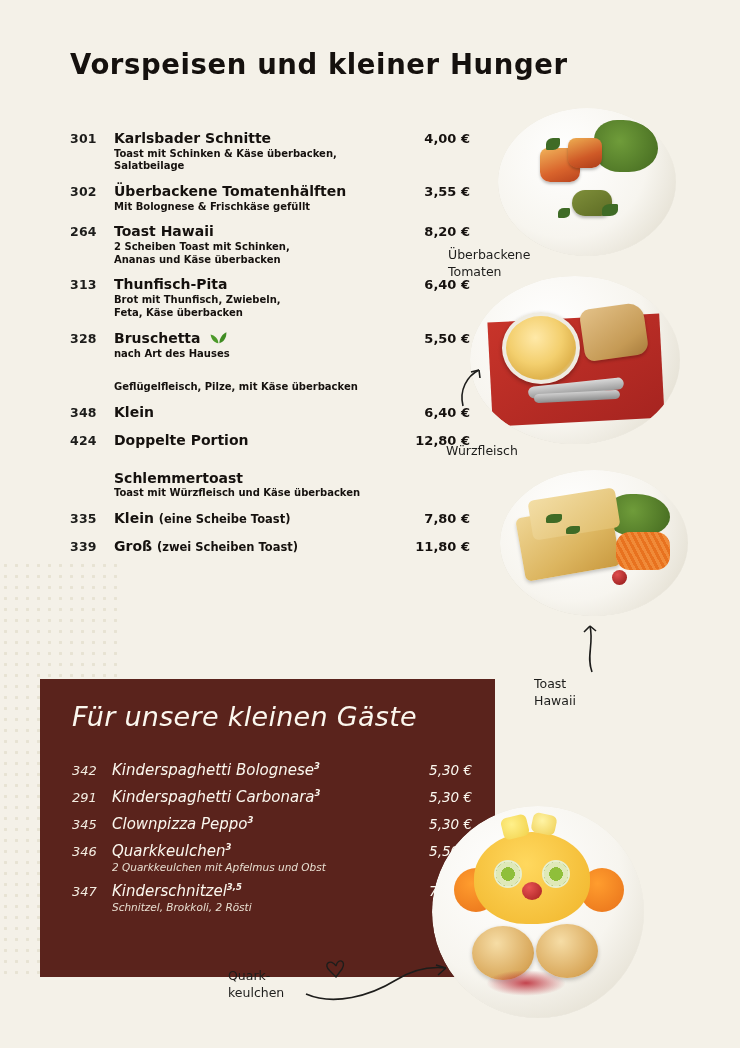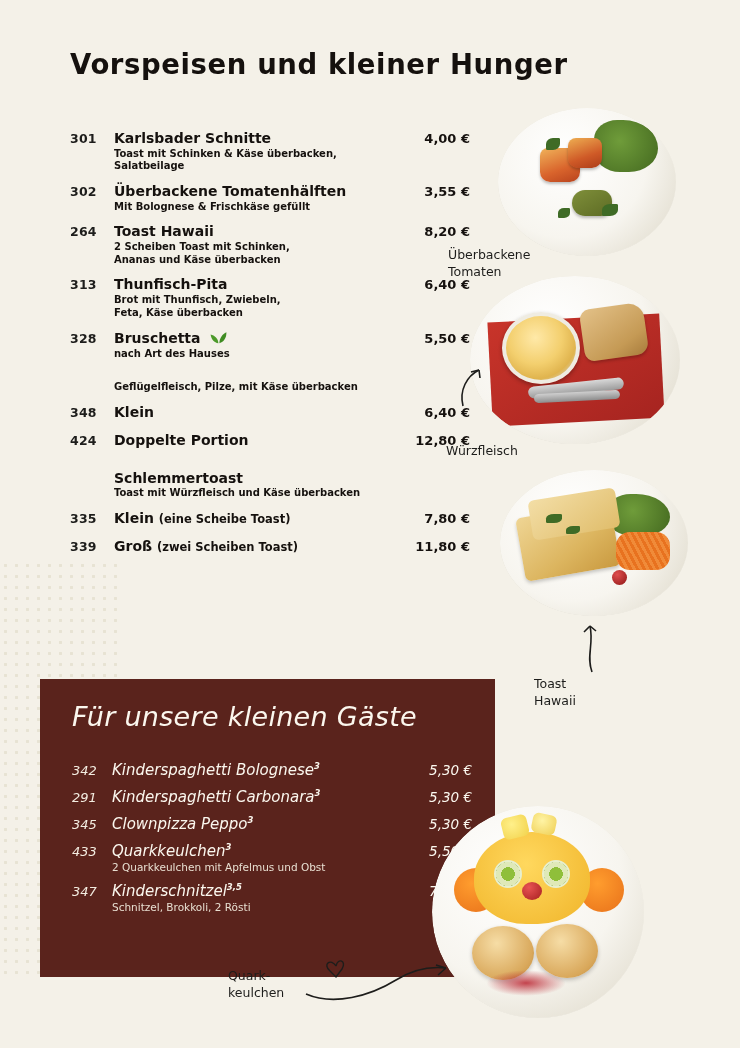--- a/index.html
+++ b/index.html
@@ -143,20 +143,21 @@
   }
   .kmid { flex: 1 1 auto; padding-right: 6px; }
   .kname {
     font-size: 15px;
     font-style: italic;
     color: #fbf7ee;
     line-height: 1.2;
   }
   .kdesc {
     font-size: 10.5px;
+    font-style: italic;
     color: #e8dfd1;
     margin-top: 1px;
   }
   .kprice {
     width: 70px;
     flex: 0 0 70px;
     text-align: right;
     font-size: 13.5px;
     font-style: italic;
     color: #fbf7ee;
@@ -493,21 +494,21 @@
       <div class="knum">345</div>
       <div class="kmid">
         <div class="kname">
           <span>Clownpizza Peppo</span><span class="sup">3</span>
         </div>
       </div>
       <div class="kprice">5,30 €</div>
     </div>
 
     <div class="krow">
-      <div class="knum">433</div>
+      <div class="knum">346</div>
       <div class="kmid">
         <div class="kname">
           <span>Quarkkeulchen</span><span class="sup">3</span>
         </div>
         <div class="kdesc">2 Quarkkeulchen mit Apfelmus und Obst</div>
       </div>
       <div class="kprice">5,50 €</div>
     </div>
 
     <div class="krow">

